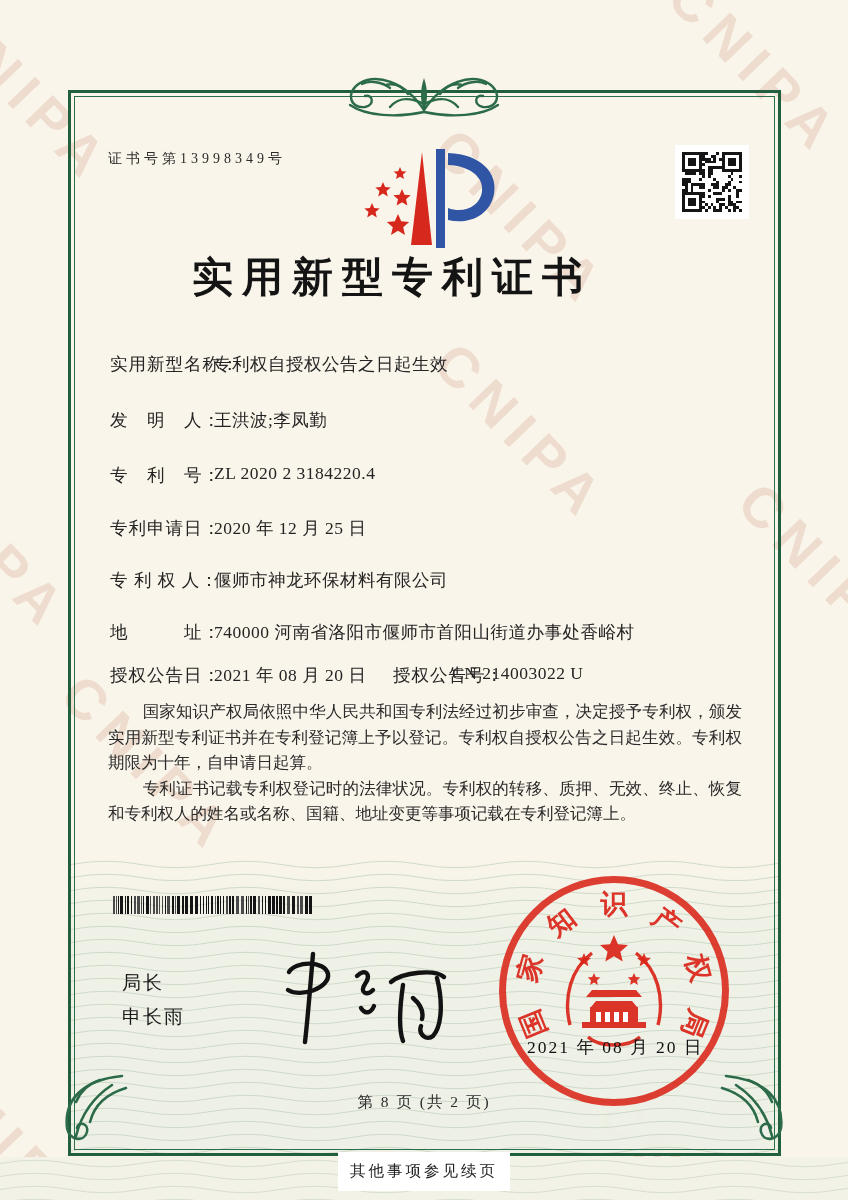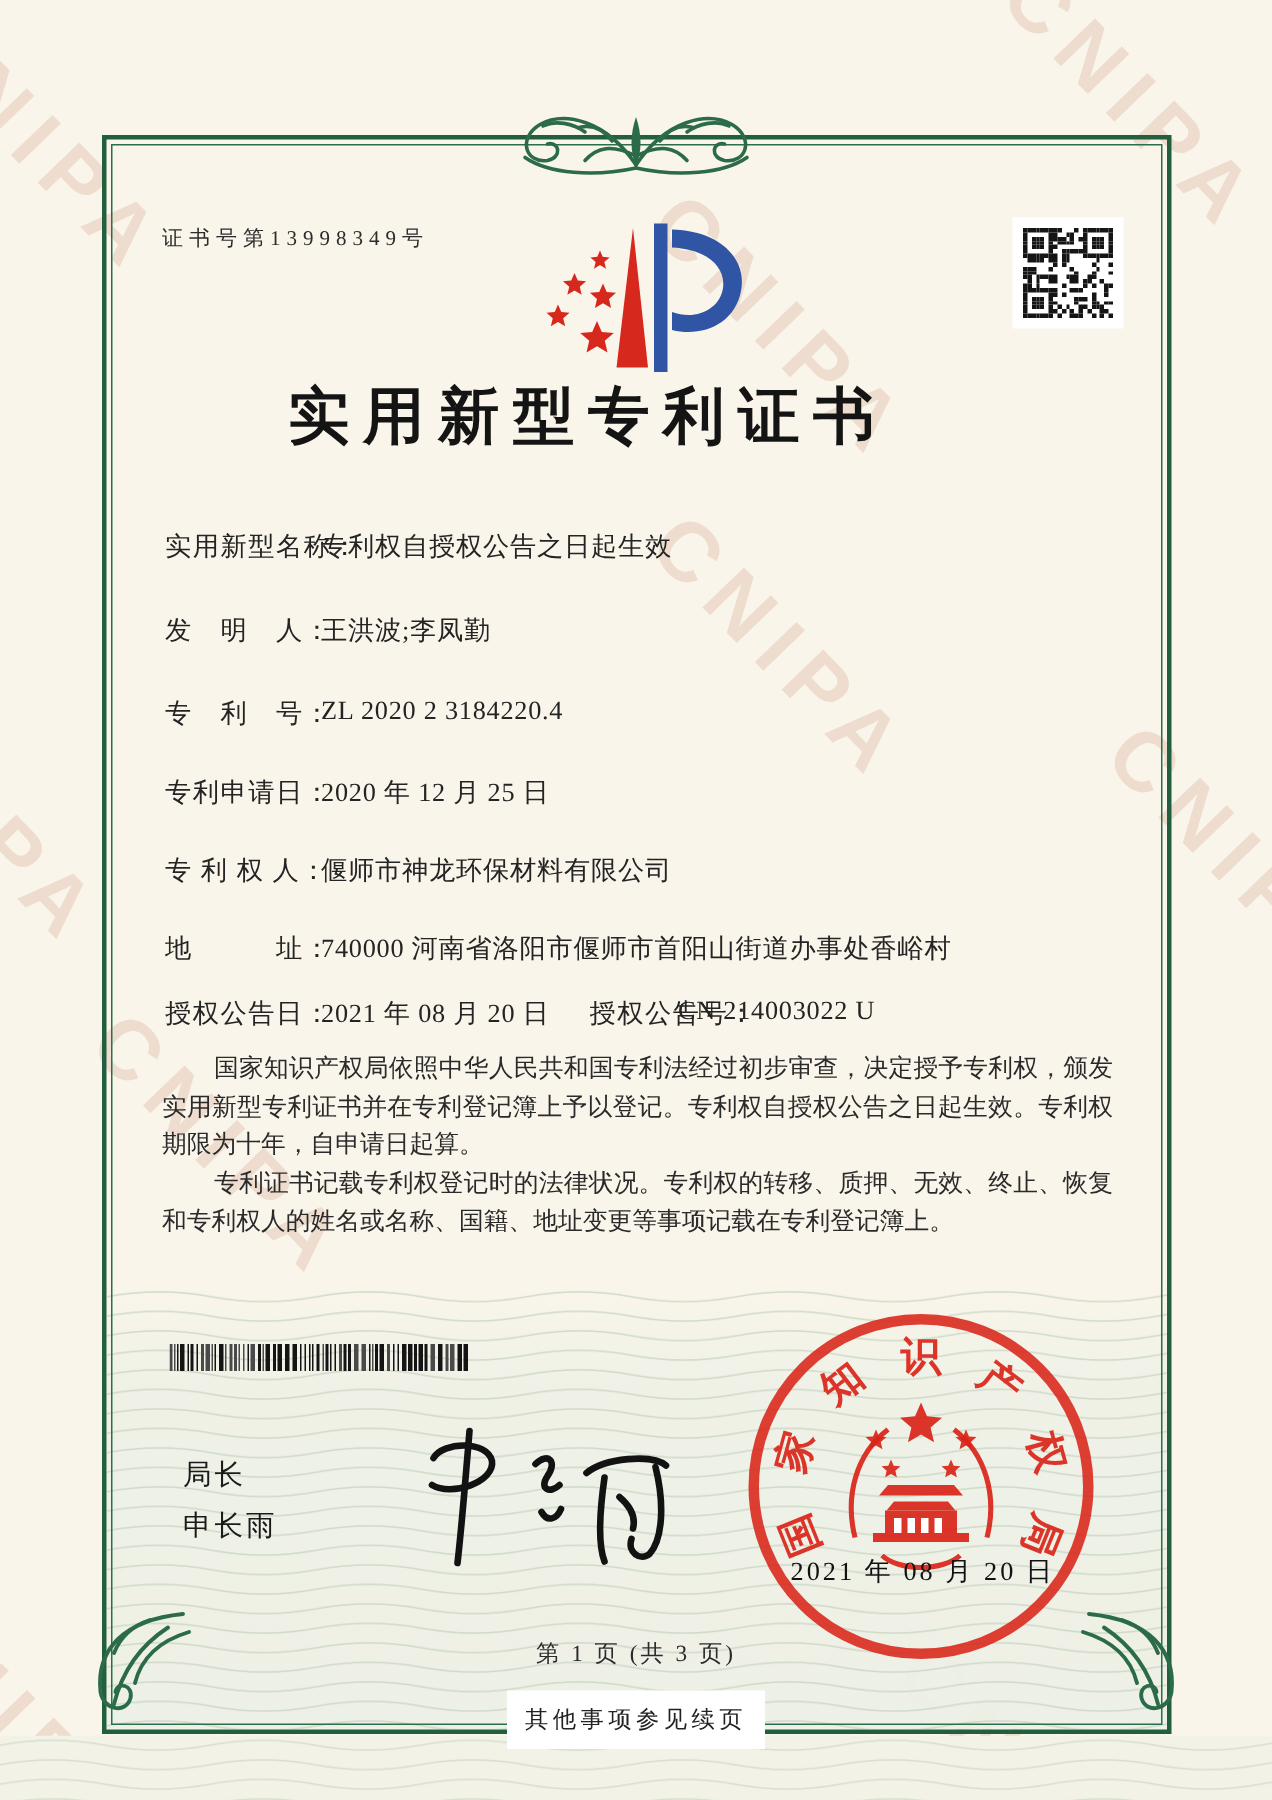--- a/index.html
+++ b/index.html
@@ -62,21 +62,21 @@
     position:absolute;left:50%;top:50%;
     font-size:27px;font-weight:bold;color:rgba(218,36,24,0.92);
     font-family:"Liberation Serif","DejaVu Serif",serif;
   }
   .seal-date{
     left:527px;top:1035px;font-size:17.5px;letter-spacing:2px;color:#111;z-index:6;
   }
   .page-info{left:0;top:1092px;width:848px;text-align:center;font-size:15.5px;
     letter-spacing:2px;color:#2b2b2b;}
   .footer-note{
-    left:50%;top:1127px;transform:translateX(-50%);
+    left:50%;top:1152px;transform:translateX(-50%);
     background:#ffffff;padding:9px 12px;font-size:15.5px;letter-spacing:3px;
     color:#222;z-index:7;
   }
   .waves{pointer-events:none;}
 </style>
 </head>
 <body>
 
 <span class="wm" style="left:-28px;top:-8px;">CNIPA</span>
 <span class="wm" style="left:702px;top:-36px;">CNIPA</span>
@@ -753,15 +753,15 @@
     <span class="seal-char" style="transform: translate(-50%, -50%) rotate(-74.6667deg) translateY(-87px);">家</span>
     <span class="seal-char" style="transform: translate(-50%, -50%) rotate(-37.3333deg) translateY(-87px);">知</span>
     <span class="seal-char" style="transform: translate(-50%, -50%) rotate(0deg) translateY(-87px);">识</span>
     <span class="seal-char" style="transform: translate(-50%, -50%) rotate(37.3333deg) translateY(-87px);">产</span>
     <span class="seal-char" style="transform: translate(-50%, -50%) rotate(74.6667deg) translateY(-87px);">权</span>
     <span class="seal-char" style="transform: translate(-50%, -50%) rotate(112deg) translateY(-87px);">局</span>
   </div>
 
 <div class="abs seal-date">2021 年 08 月 20 日</div>
 
-<div class="abs page-info">第 1 页 (共 3 页)</div>
+<div class="abs page-info">第 8 页 (共 2 页)</div>
 
 <div class="abs footer-note">其他事项参见续页</div>
 
 </body></html>

